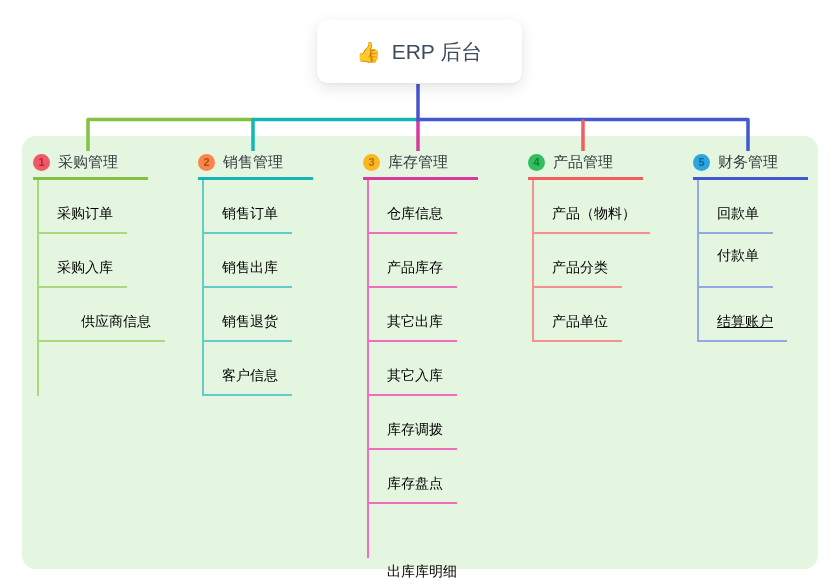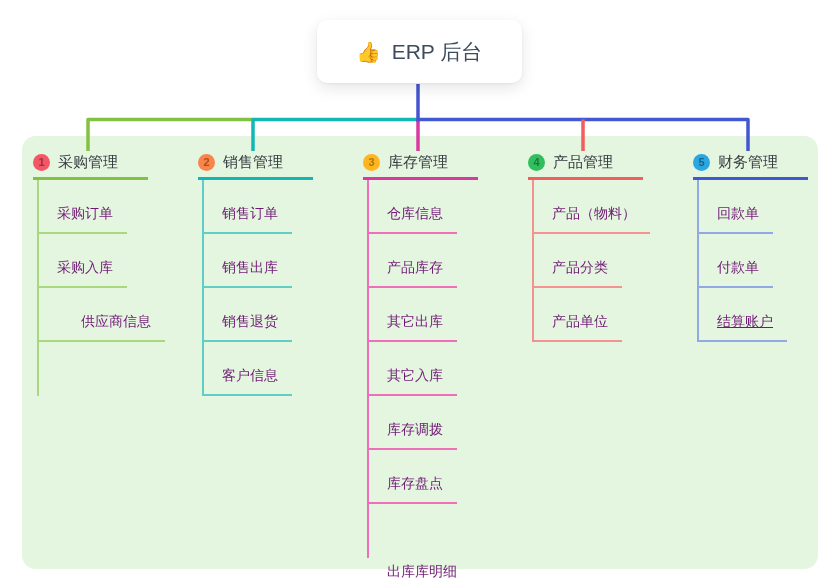--- a/index.html
+++ b/index.html
@@ -37,21 +37,21 @@
     font-size:11px; font-weight:700; line-height:1;
   }
 
   .children { position:relative; }
   .vline { position:absolute; left:4px; top:0; width:2px; }
   .child {
     margin-left:4px; height:54px; box-sizing:border-box;
     display:flex; align-items:flex-end;
     padding:0 14px 9px 20px; width:max-content;
     border-bottom:2px solid transparent;
-    font-size:14px; color:#701a75; white-space:nowrap; cursor:default;
+    font-size:14px; color:#000000; white-space:nowrap; cursor:default;
   }
 </style>
 </head>
 <body>
 
 <svg id="connectors" width="839" height="588">
     <path d="M 88 151 V 119.5 H 253" fill="none" stroke="#82c142" stroke-width="3.5" stroke-linejoin="round"></path>
     <path d="M 253 151 V 119.5 H 418" fill="none" stroke="#14b6b4" stroke-width="3.5" stroke-linejoin="round"></path>
     <path d="M 748 151 V 119.5 H 418" fill="none" stroke="#4258d0" stroke-width="3.5" stroke-linejoin="round"></path>
     <path d="M 583 151 V 119.5" fill="none" stroke="#f25d5d" stroke-width="3.5" stroke-linejoin="round"></path>
@@ -157,21 +157,21 @@
     <div class="column" style="left: 693px;">
       <div class="branch-header" style="border-bottom-color: rgb(66, 88, 208);">
         <span class="badge" style="background: rgb(43, 166, 222); color: rgb(21, 101, 142);">5</span>
         <span>财务管理</span>
       </div>
       <div class="children">
         <div class="vline" style="background: rgb(147, 169, 229); height: 162px;"></div>
         <div class="child" style="border-bottom-color: rgb(147, 169, 229);">
           <span>回款单</span>
         </div>
-        <div class="child" style="border-bottom-color: rgb(147, 169, 229);">
+        <div class="child" style="border-bottom-color: rgb(147, 169, 229); align-items: center;">
           <span>付款单</span>
         </div>
         <div class="child" style="border-bottom-color: rgb(147, 169, 229); text-decoration: underline;">
           <span>结算账户</span>
         </div>
       </div>
     </div>
   </div>
 
 </body></html>

